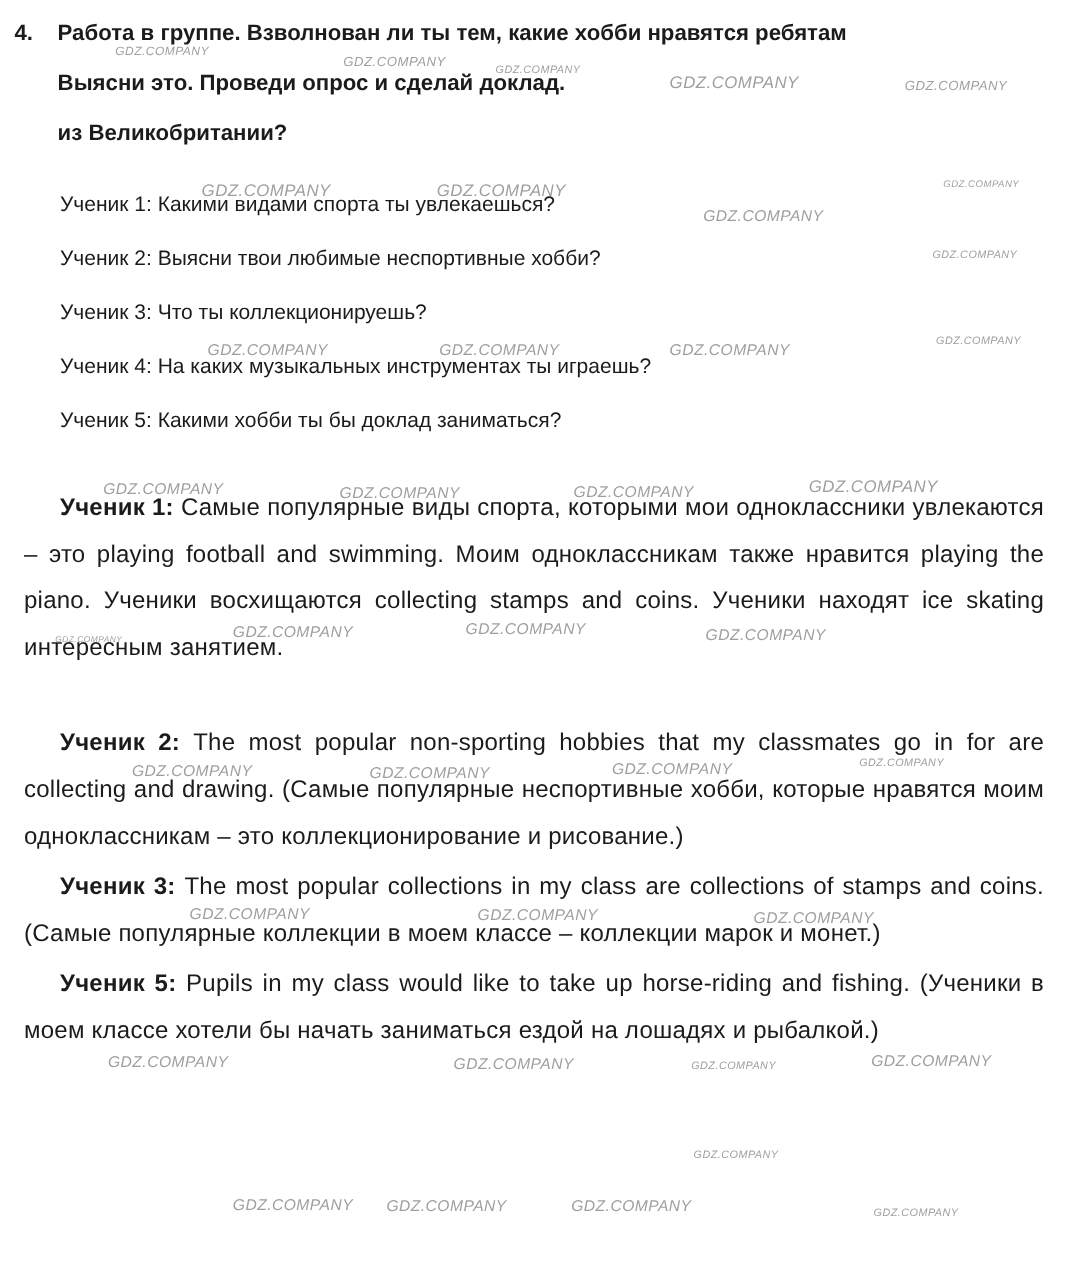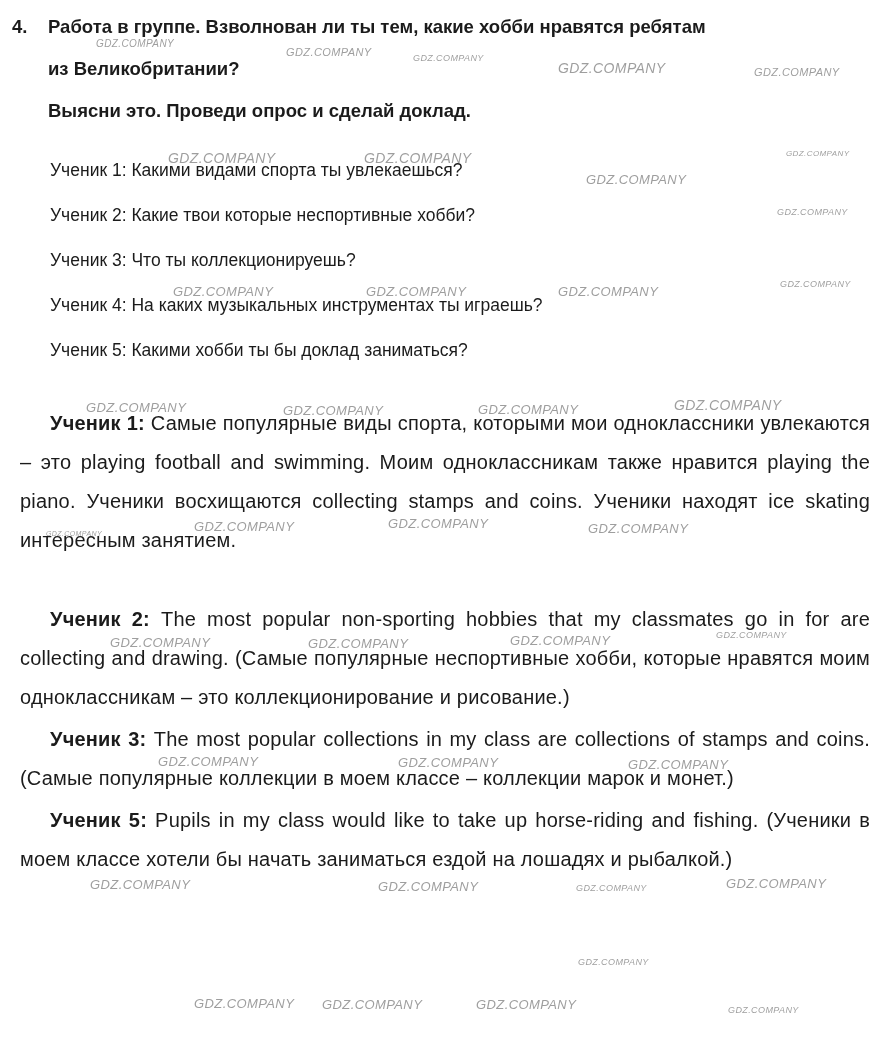--- a/index.html
+++ b/index.html
@@ -103,33 +103,33 @@
       <span class="wm" style="left: 194px; top: 996px; font-size: 13px;">GDZ.COMPANY</span>
       <span class="wm" style="left: 322px; top: 997px; font-size: 13px;">GDZ.COMPANY</span>
       <span class="wm" style="left: 476px; top: 997px; font-size: 13px;">GDZ.COMPANY</span>
       <span class="wm" style="left: 728px; top: 1005px; font-size: 9px;">GDZ.COMPANY</span>
     </div>
 
   <div class="task-header">
     <div class="task-number">4.</div>
     <div class="task-title">
       <p>Работа в группе. Взволнован ли ты тем, какие хобби нравятся ребятам</p>
+      <p>Выясни это. Проведи опрос и сделай доклад.</p>
       <p>из Великобритании?</p>
-      <p>Выясни это. Проведи опрос и сделай доклад.</p>
     </div>
   </div>
 
   <div class="questions">
     <p class="question">
       <span>Ученик 1:</span>
       <span>Какими видами спорта ты увлекаешься?</span>
     </p>
     <p class="question">
       <span>Ученик 2:</span>
-      <span>Какие твои которые неспортивные хобби?</span>
+      <span>Выясни твои любимые неспортивные хобби?</span>
     </p>
     <p class="question">
       <span>Ученик 3:</span>
       <span>Что ты коллекционируешь?</span>
     </p>
     <p class="question">
       <span>Ученик 4:</span>
       <span>На каких музыкальных инструментах ты играешь?</span>
     </p>
     <p class="question">

